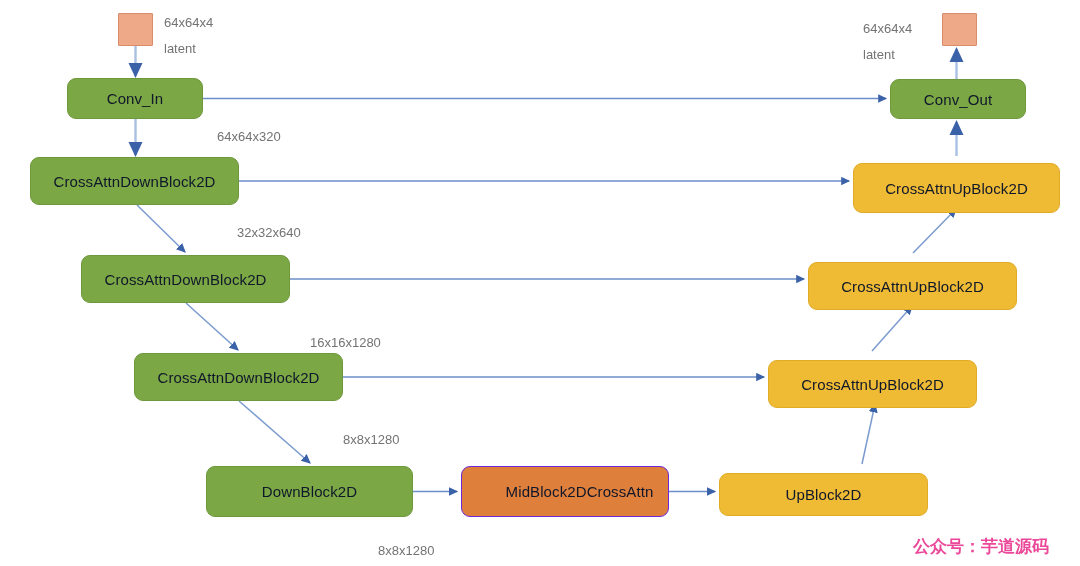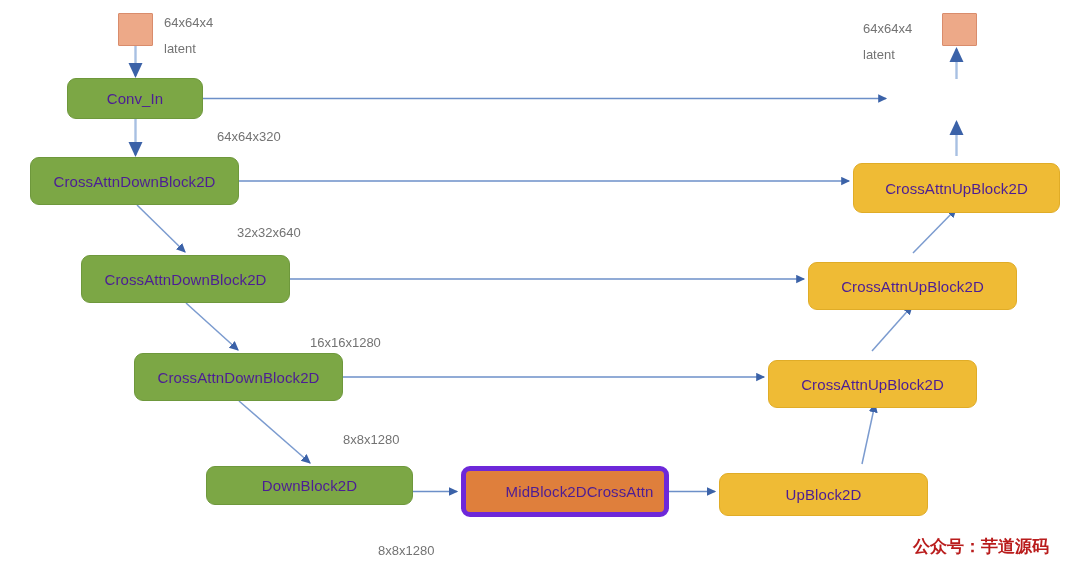--- a/index.html
+++ b/index.html
@@ -25,50 +25,50 @@
     top: 0;
     width: 1080px;
     height: 566px;
   }
   .node {
     position: absolute;
     box-sizing: border-box;
     display: flex;
     align-items: center;
     justify-content: center;
-    color: #4c1d95;
+    color: #0f172a;
     font-family: "Liberation Sans", sans-serif;
     font-size: 15px;
     letter-spacing: 0.1px;
     border-radius: 9px;
     z-index: 3;
   }
   .node.green  { background: #7CA745; border: 1px solid #6E983C; }
   .node.yellow { background: #EFBB35; border: 1px solid #E0AC27; margin-top: 7px; }
-  .node.orange { background: #DF7F3C; border: 5px solid #6d28d9; padding-left: 29px; }
+  .node.orange { background: #DF7F3C; border: 1px solid #6d28d9; padding-left: 29px; }
   .latent {
     position: absolute;
     box-sizing: border-box;
     background: #EDA988;
     border: 1px solid #D98C6C;
     border-radius: 1px;
     z-index: 3;
   }
   .tag {
     position: absolute;
     color: #737373;
     font-family: "Liberation Sans", sans-serif;
     font-size: 13px;
     line-height: 26px;
     white-space: pre;
     z-index: 4;
   }
   .watermark {
     position: absolute;
-    color: #b91c1c;
+    color: #ec4899;
     font-family: "DejaVu Sans", sans-serif;
     font-size: 17px;
     font-weight: 700;
     white-space: pre;
     z-index: 5;
   }
 </style>
 </head>
 <body>
 
@@ -122,38 +122,41 @@
   </div>
   <div class="node green" style="left:30px; top:157px; width:209px; height:48px;">
     <span>CrossAttnDownBlock2D</span>
   </div>
   <div class="node green" style="left:81px; top:255px; width:209px; height:48px;">
     <span>CrossAttnDownBlock2D</span>
   </div>
   <div class="node green" style="left:134px; top:353px; width:209px; height:48px;">
     <span>CrossAttnDownBlock2D</span>
   </div>
-  <div class="node green" style="left:206px; top:466px; width:207px; height:39px;">
+  <div class="node green" style="left:206px; top:466px; width:207px; height:51px;">
     <span>DownBlock2D</span>
   </div>
   <div class="node orange" style="left:461px; top:466px; width:208px; height:51px;">
     <span>MidBlock2DCrossAttn</span>
   </div>
   <div class="node yellow" style="left:719px; top:466px; width:209px; height:43px;">
     <span>UpBlock2D</span>
   </div>
   <div class="node yellow" style="left:768px; top:353px; width:209px; height:48px;">
     <span>CrossAttnUpBlock2D</span>
   </div>
   <div class="node yellow" style="left:808px; top:255px; width:209px; height:48px;">
     <span>CrossAttnUpBlock2D</span>
   </div>
   <div class="node yellow" style="left:853px; top:156px; width:207px; height:50px;">
     <span>CrossAttnUpBlock2D</span>
   </div>
+  <div class="node green" style="left:890px; top:79px; width:136px; height:40px;">
+    <span>Conv_Out</span>
+  </div>
 
   <div class="tag" style="left:164px; top:10px;">64x64x4
 latent</div>
   <div class="tag" style="left:863px; top:16px;">64x64x4
 latent</div>
   <div class="tag" style="left:209px; top:124px;margin-left:8px;">64x64x320</div>
   <div class="tag" style="left:237px; top:220px;">32x32x640</div>
   <div class="tag" style="left:310px; top:330px;">16x16x1280</div>
   <div class="tag" style="left:343px; top:427px;">8x8x1280</div>
   <div class="tag" style="left:378px; top:538px;">8x8x1280</div>

